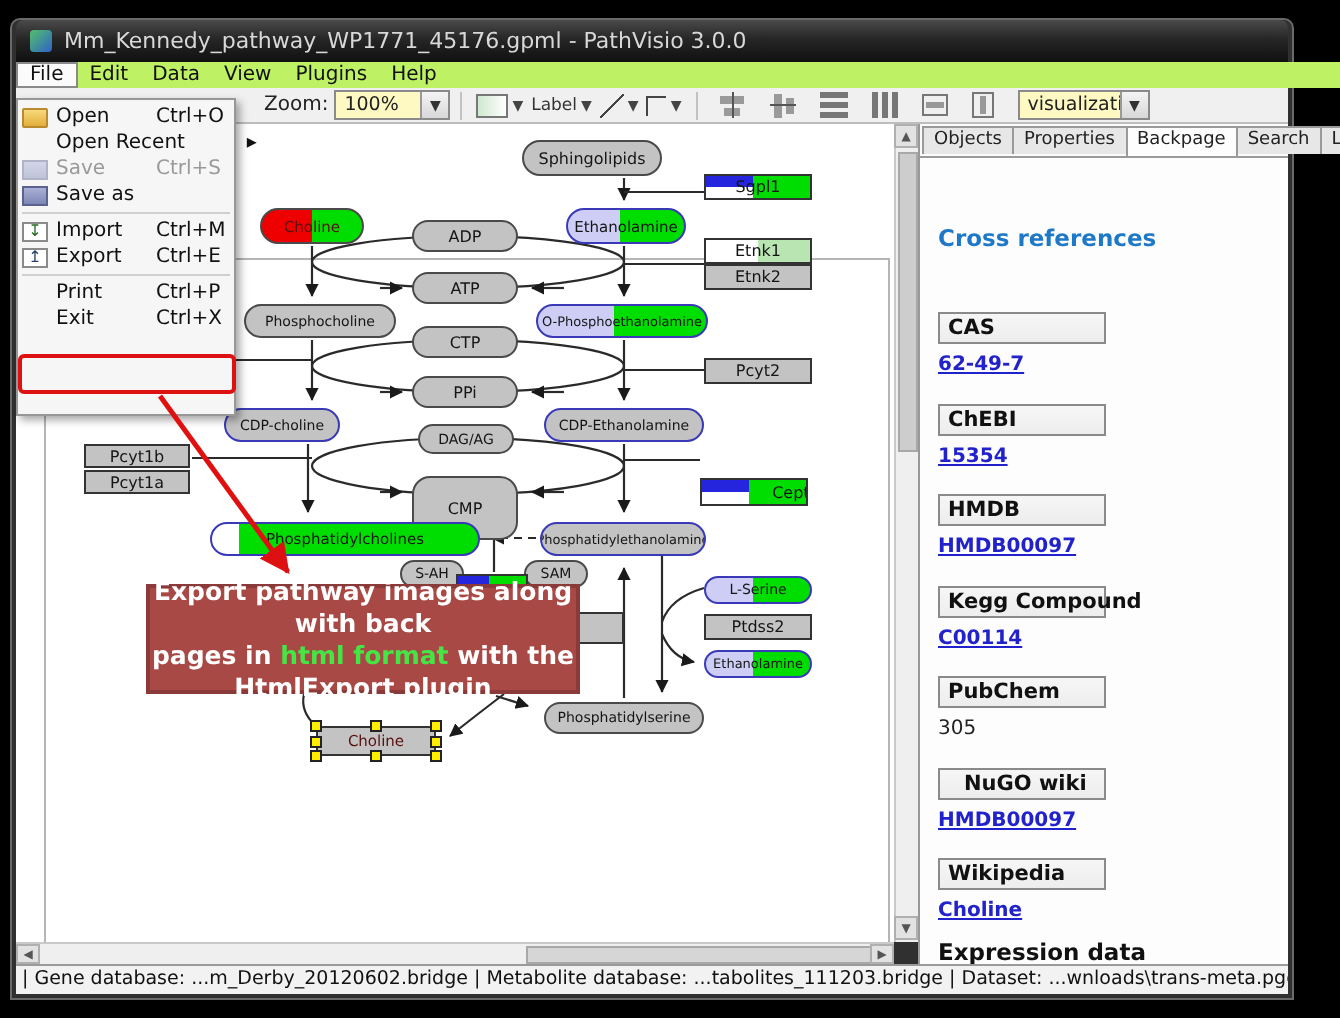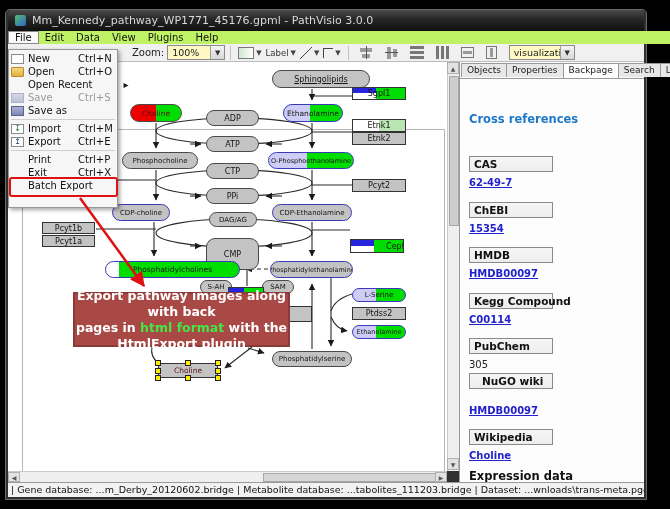--- a/index.html
+++ b/index.html
@@ -210,21 +210,21 @@
       <path d="M331,278 L331,346" marker-end="url(#ah)"></path>
       <path d="M352,294 Q335,299 331,311"></path>
       <path d="M331,317 Q336,329 347,331" marker-end="url(#ah)"></path>
       <path d="M248,348 L264,353" marker-end="url(#ah)"></path>
       <path d="M252,347 Q235,360 225,368" marker-end="url(#ah)"></path>
       <path d="M152,347 Q150,356 158,363"></path>
     </g>
   </svg>
 
   <div id="pathway-nodes">
-      <div class="pnode pill" style="left: 272px; top: 70px; width: 98px; height: 18px; text-decoration: underline;">Sphingolipids</div>
+      <div class="pnode pill" style="left: 261px; top: 70px; width: 70px; height: 18px;">Sphingolipids</div>
       <div class="pnode gbox gbox-multi" style="left: 352px; top: 87px; width: 54px; height: 13px;">Sgpl1</div>
       <div class="pnode pill fill-redgreen t-maroon" style="left: 130px; top: 104px; width: 52px; height: 18px; font-size: 7.5px;">Choline</div>
       <div class="pnode pill pill-blue fill-lavgreen" style="left: 283px; top: 104px; width: 60px; height: 18px; font-size: 7.5px;">Ethanolamine</div>
       <div class="pnode pill" style="left: 206px; top: 110px; width: 53px; height: 16px;">ADP</div>
       <div class="pnode gbox gbox-etnk1" style="left: 352px; top: 119px; width: 54px; height: 13px;">Etnk1</div>
       <div class="pnode gbox" style="left: 352px; top: 132px; width: 54px; height: 13px;">Etnk2</div>
       <div class="pnode pill" style="left: 206px; top: 136px; width: 53px; height: 16px;">ATP</div>
       <div class="pnode pill" style="left: 122px; top: 152px; width: 76px; height: 17px; font-size: 7px;">Phosphocholine</div>
       <div class="pnode pill pill-blue fill-lavgreen" style="left: 268px; top: 152px; width: 86px; height: 17px; font-size: 6.5px;">O-Phosphoethanolamine</div>
       <div class="pnode pill" style="left: 206px; top: 163px; width: 53px; height: 16px;">CTP</div>
@@ -283,38 +283,33 @@
           <div class="ref-box" style="top: 77px;">CAS</div>
           <div class="ref-link" style="top: 98px;">62-49-7</div>
           <div class="ref-box" style="top: 123px;">ChEBI</div>
           <div class="ref-link" style="top: 144px;">15354</div>
           <div class="ref-box" style="top: 168px;">HMDB</div>
           <div class="ref-link" style="top: 189px;">HMDB00097</div>
           <div class="ref-box" style="top: 214px;">Kegg Compound</div>
           <div class="ref-link" style="top: 235px;">C00114</div>
           <div class="ref-box" style="top: 259px;">PubChem</div>
           <div class="ref-text" style="top: 280px;">305</div>
-          <div class="ref-box" style="top: 294px; padding-left: 12px;">NuGO wiki</div>
+          <div class="ref-box" style="top: 305px; padding-left: 12px;">NuGO wiki</div>
           <div class="ref-link" style="top: 326px;">HMDB00097</div>
           <div class="ref-box" style="top: 350px;">Wikipedia</div>
           <div class="ref-link" style="top: 371px;">Choline</div>
         </div>
       <div class="exp-heading">Expression data</div>
     </div>
   </div>
 
   <div id="statusbar">| Gene database: ...m_Derby_20120602.bridge | Metabolite database: ...tabolites_111203.bridge | Dataset: ...wnloads\trans-meta.pgex</div>
 
   <div id="file-menu">
       <div class="menu-item">
-        <span class="mi-icon ic-new"></span>
-        <span class="mi-label">New</span>
-        <span class="mi-short">Ctrl+N</span>
-      </div>
-      <div class="menu-item">
         <span class="mi-icon ic-open"></span>
         <span class="mi-label">Open</span>
         <span class="mi-short">Ctrl+O</span>
       </div>
       <div class="menu-item">
         <span class="mi-icon"></span>
         <span class="mi-label">Open Recent</span>
         <span class="mi-short" style="text-align: right;">▸</span>
       </div>
       <div class="menu-item disabled">
@@ -341,25 +336,20 @@
       <div class="menu-sep"></div>
       <div class="menu-item">
         <span class="mi-icon"></span>
         <span class="mi-label">Print</span>
         <span class="mi-short">Ctrl+P</span>
       </div>
       <div class="menu-item">
         <span class="mi-icon"></span>
         <span class="mi-label">Exit</span>
         <span class="mi-short">Ctrl+X</span>
-      </div>
-      <div class="menu-item">
-        <span class="mi-icon"></span>
-        <span class="mi-label">Batch Export</span>
-        <span class="mi-short"></span>
       </div>
     </div>
 
   <div id="callout">
     <div>Export pathway images along with back</div>
     <div><span>pages in </span><span class="hl">html format</span><span> with the</span></div>
     <div>HtmlExport plugin</div>
   </div>
 
   <svg id="red-overlay" width="670" height="509" viewBox="0 0 670 509">

